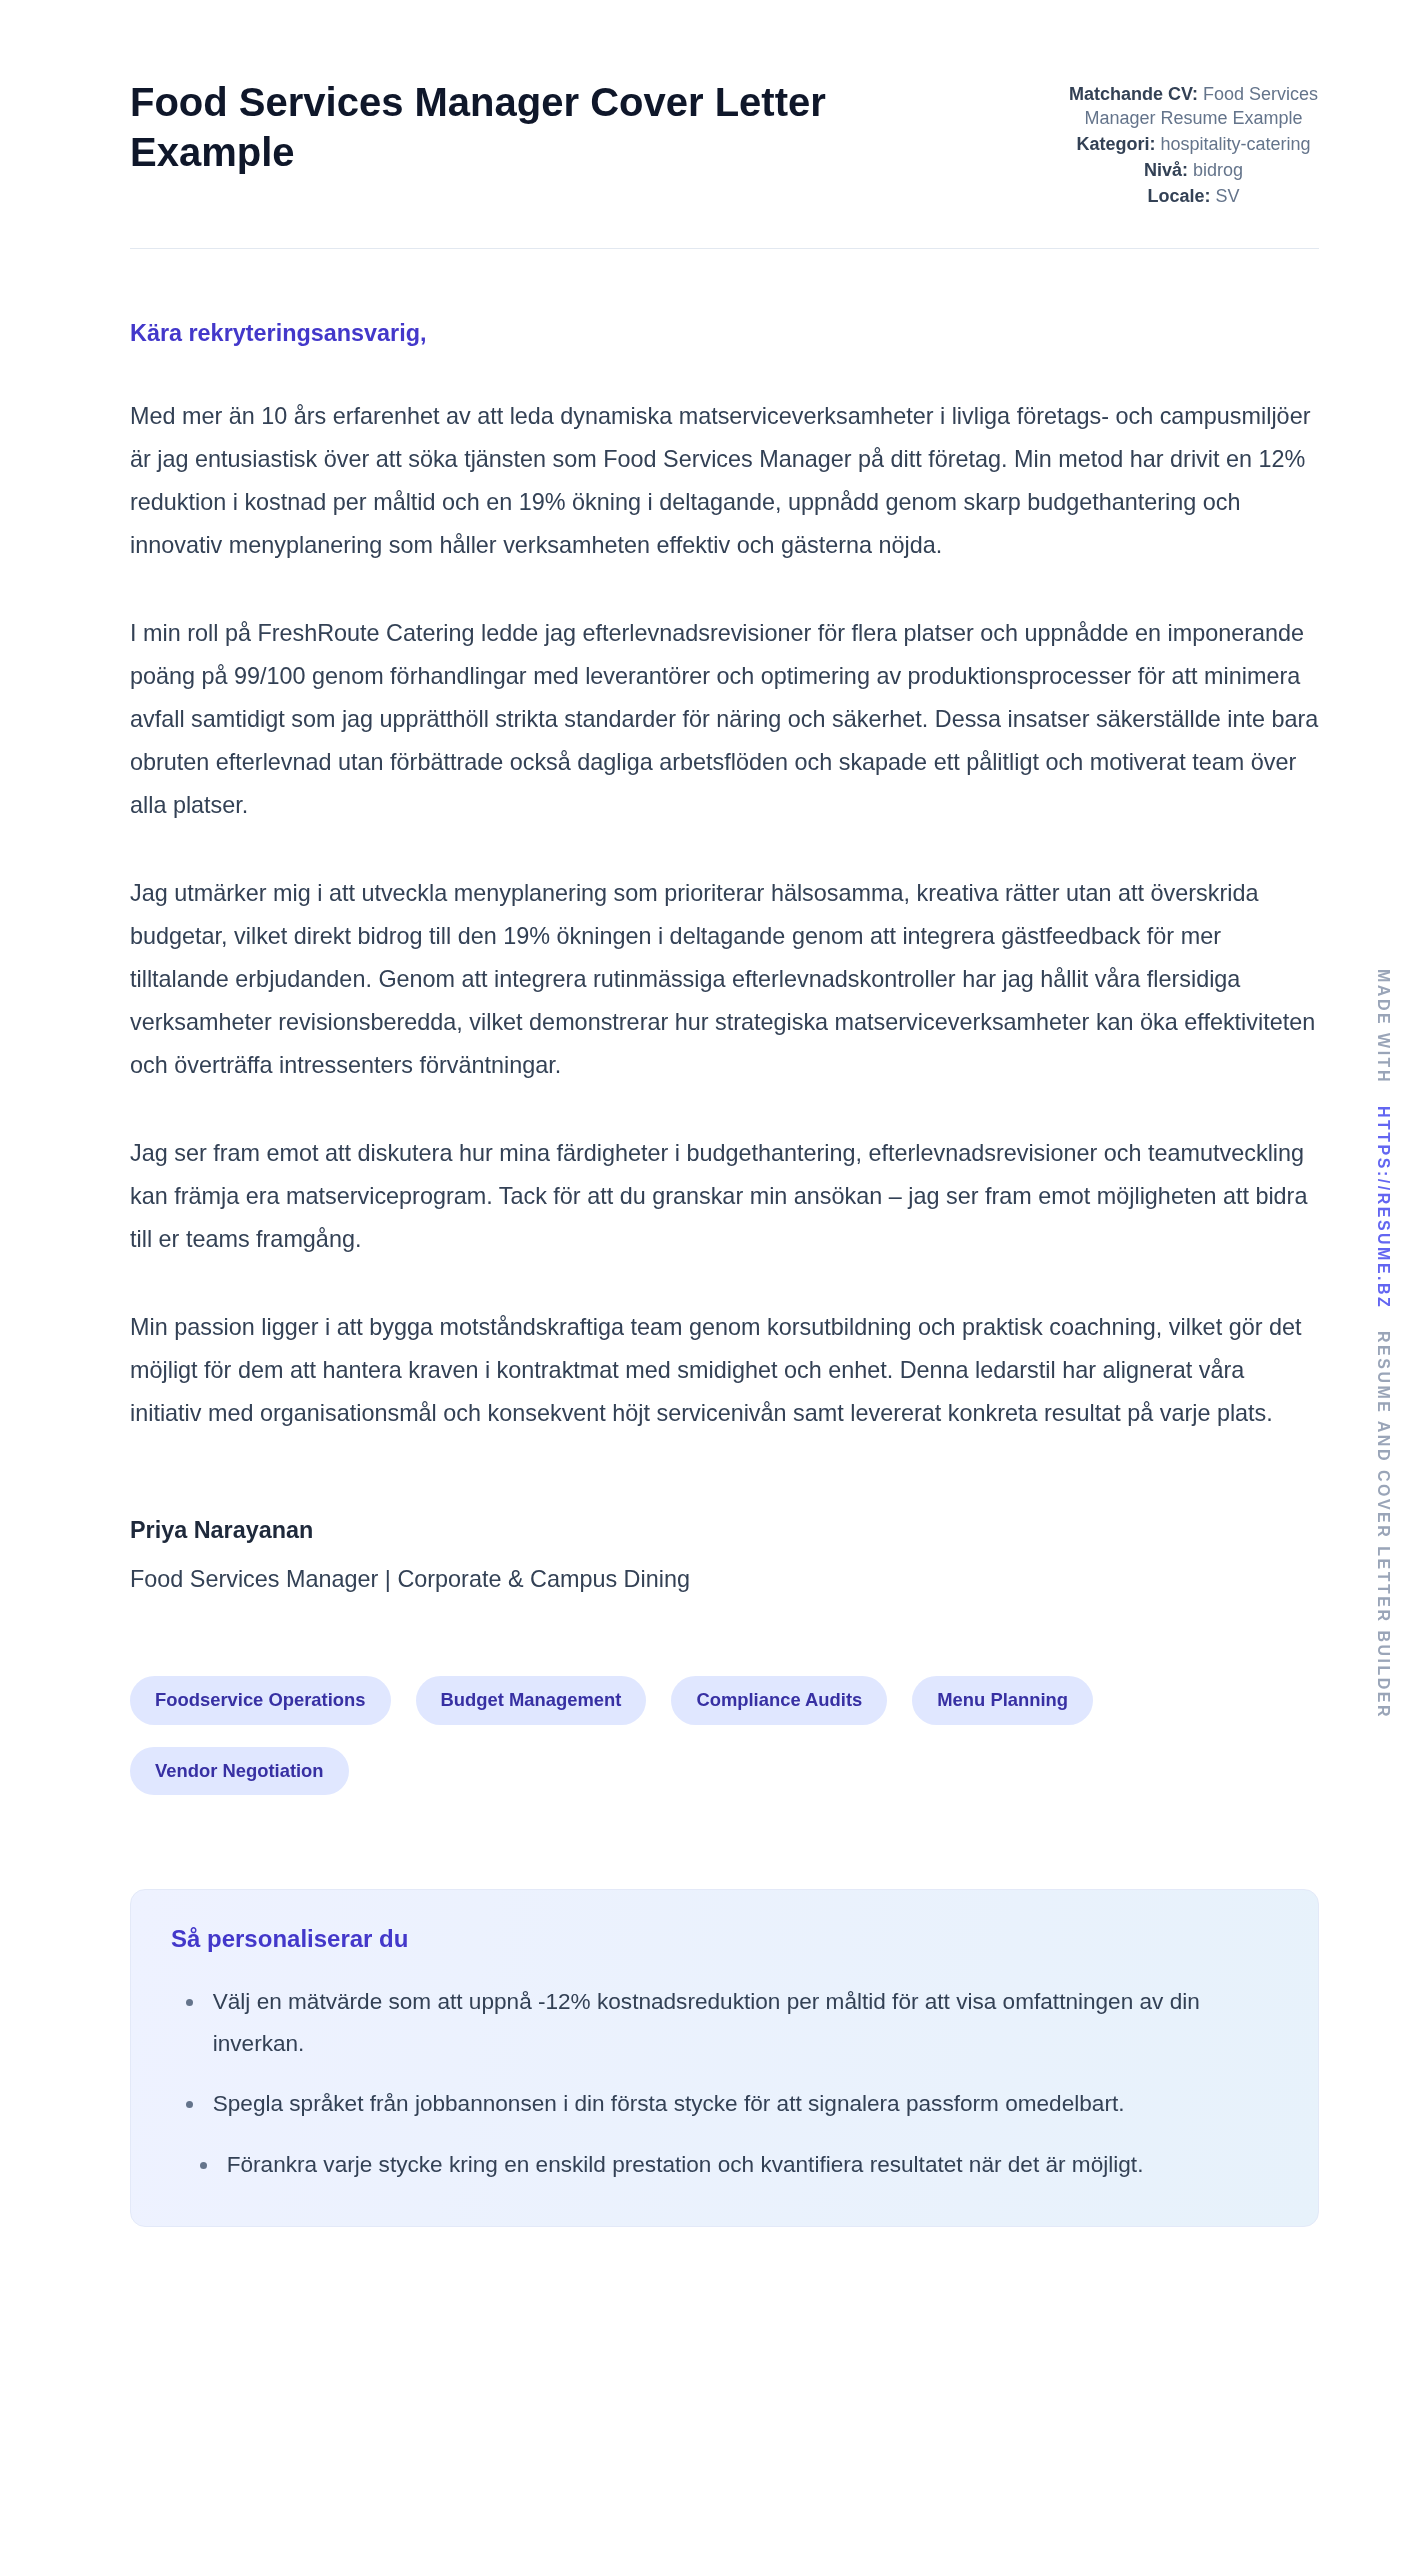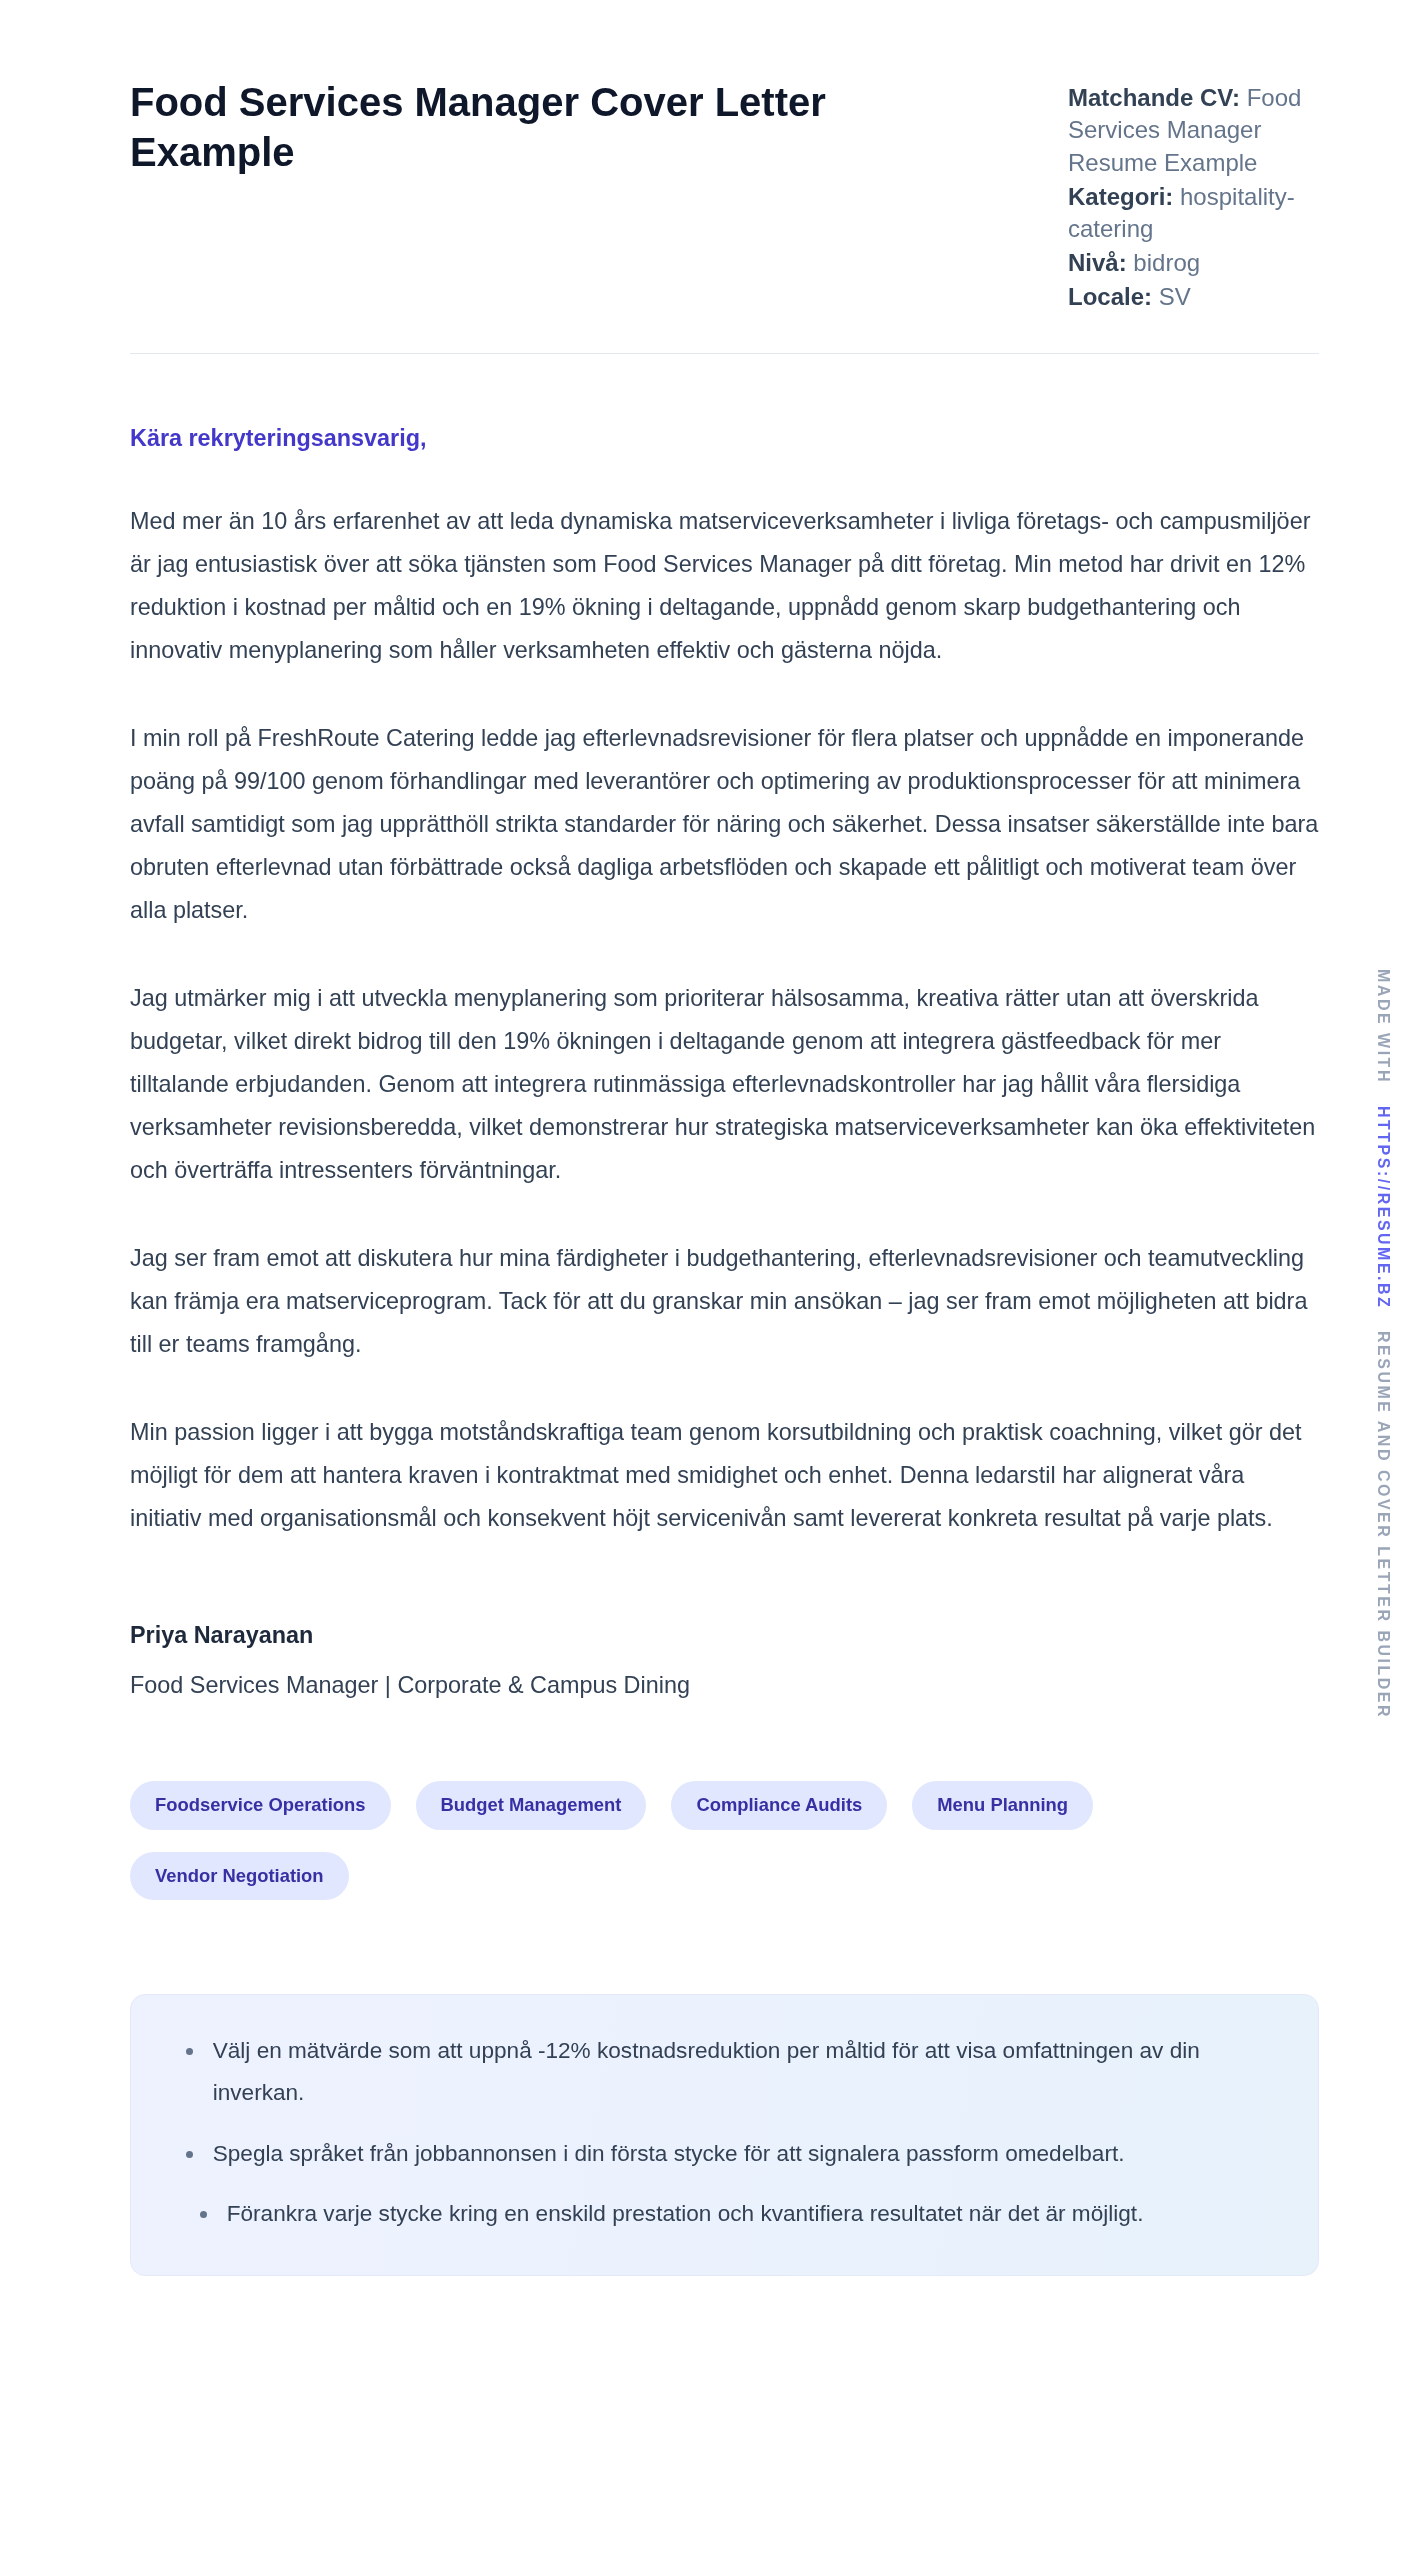--- a/index.html
+++ b/index.html
@@ -40,22 +40,22 @@
   .subtitle {
     font-size: 26px;
     line-height: 1.4;
     font-weight: 700;
     color: #334155;
     margin: 0;
   }
   .meta {
     width: 251px;
     flex: 0 0 251px;
-    text-align: left;
-    font-size: 24px;
+    text-align: center;
+    font-size: 18px;
     line-height: 1.35;
     padding-top: 5px;
   }
   .meta-item { margin-bottom: 1.7px; }
   .meta-label { font-weight: 700; color: #334155; }
   .meta-value { color: #64748b; }
   .divider {
     border: none;
     border-top: 1.7px solid #e2e8f0;
     margin: 38px 0 0 0;
@@ -205,20 +205,21 @@
 
   <section class="tags">
     <span class="tag">Foodservice Operations</span>
     <span class="tag">Budget Management</span>
     <span class="tag">Compliance Audits</span>
     <span class="tag">Menu Planning</span>
     <span class="tag">Vendor Negotiation</span>
   </section>
 
   <section class="tips">
+    <h2 class="tips-title">Så personaliserar du</h2>
     <ul class="tips-list">
       <li>Välj en mätvärde som att uppnå -12% kostnadsreduktion per måltid för att visa omfattningen av din inverkan.</li>
       <li>Spegla språket från jobbannonsen i din första stycke för att signalera passform omedelbart.</li>
       <li>Förankra varje stycke kring en enskild prestation och kvantifiera resultatet när det är möjligt.</li>
     </ul>
   </section>
 
 </div>
 
 <div class="watermark">

